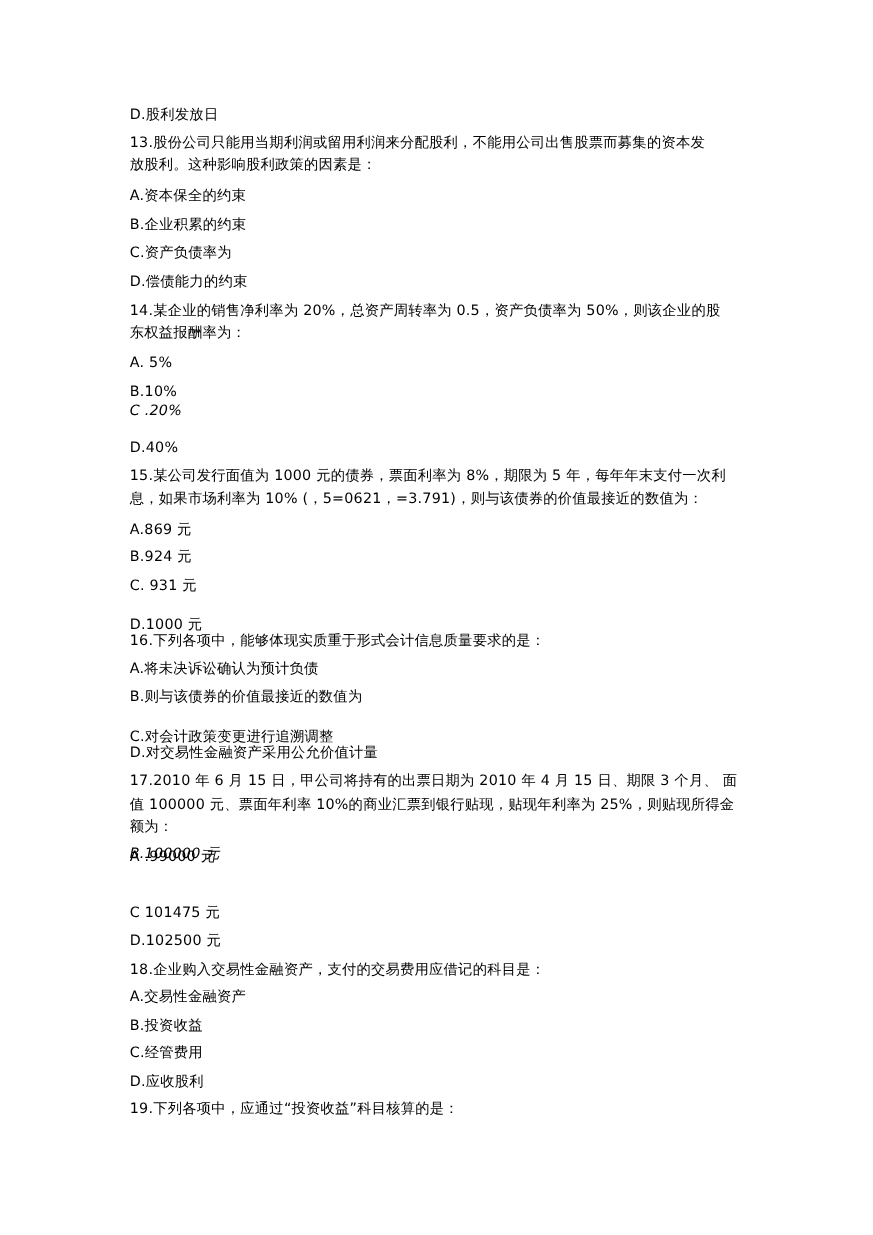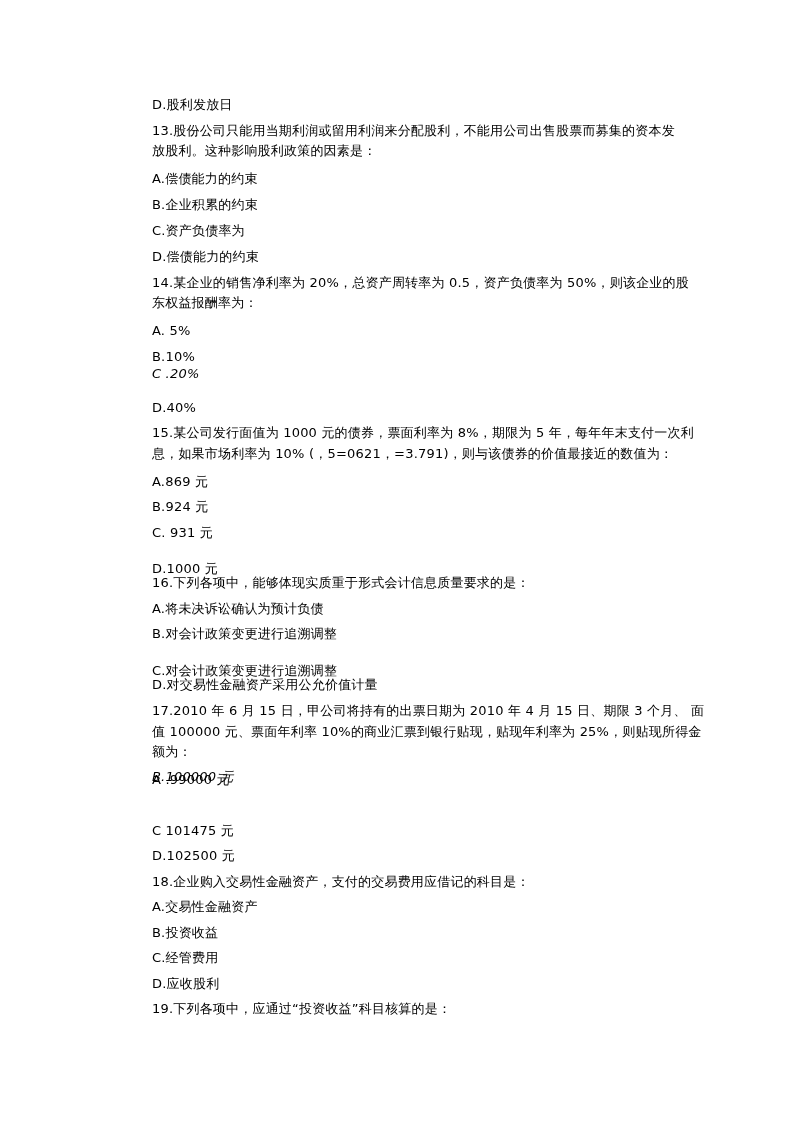--- a/index.html
+++ b/index.html
@@ -1,46 +1,46 @@
 <!DOCTYPE html>
 <html><head>
 <meta charset="utf-8">
 <style>
   html, body { margin: 0; padding: 0; background: #ffffff; }
   body { width: 794px; height: 1123px; position: relative; overflow: hidden;
          font-family: "DejaVu Sans", "Liberation Sans", sans-serif; color: #000; }
   .page { position: absolute; left: 118px; top: 96px; width: 562px; font-size: 13px; }
-  .line { position: absolute; left: 0; white-space: nowrap; line-height: 17px; height: 17px; letter-spacing: 0.2px; margin-left: 34px; }
+  .line { position: absolute; left: 0; white-space: nowrap; line-height: 17px; height: 17px; letter-spacing: 0.2px; }
 </style>
 </head>
 <body>
 
 <div class="page" id="page">
     <div class="line" style="top: 0px;">D.股利发放日</div>
     <div class="line" style="top: 26px;">13.股份公司只能用当期利润或留用利润来分配股利，不能用公司出售股票而募集的资本发</div>
     <div class="line" style="top: 46px;">放股利。这种影响股利政策的因素是：</div>
-    <div class="line" style="top: 74px;">A.偿债能力的约束</div>
+    <div class="line" style="top: 74px;">A.资本保全的约束</div>
     <div class="line" style="top: 100px;">B.企业积累的约束</div>
     <div class="line" style="top: 126px;">C.资产负债率为</div>
     <div class="line" style="top: 152px;">D.偿债能力的约束</div>
     <div class="line" style="top: 178px;">14.某企业的销售净利率为 20%，总资产周转率为 0.5，资产负债率为 50%，则该企业的股</div>
     <div class="line" style="top: 198px;">东权益报酬率为：</div>
     <div class="line" style="top: 226px;">A.  5%</div>
     <div class="line" style="top: 252px;">B.10%</div>
     <div class="line" style="top: 269px; font-style: italic;">C .20%</div>
     <div class="line" style="top: 303px;">D.40%</div>
     <div class="line" style="top: 328px; text-align: right;">15.某公司发行面值为 1000 元的债券，票面利率为 8%，期限为 5 年，每年年末支付一次利</div>
     <div class="line" style="top: 349px;">息，如果市场利率为 10% (，5=0621，=3.791)，则与该债券的价值最接近的数值为：</div>
     <div class="line" style="top: 377px;">A.869 元</div>
     <div class="line" style="top: 402px;">B.924 元</div>
     <div class="line" style="top: 428px;">C.  931 元</div>
     <div class="line" style="top: 464px;">D.1000 元</div>
     <div class="line" style="top: 478px;">16.下列各项中，能够体现实质重于形式会计信息质量要求的是：</div>
     <div class="line" style="top: 504px;">A.将未决诉讼确认为预计负债</div>
-    <div class="line" style="top: 529px;">B.对会计政策变更进行追溯调整</div>
+    <div class="line" style="top: 529px;">B.则与该债券的价值最接近的数值为</div>
     <div class="line" style="top: 566px;">C.对会计政策变更进行追溯调整</div>
     <div class="line" style="top: 580px;">D.对交易性金融资产采用公允价值计量</div>
     <div class="line" style="top: 606px;">17.2010 年 6 月 15 日，甲公司将持有的出票日期为 2010 年 4 月 15 日、期限 3 个月、 面</div>
     <div class="line" style="top: 627px;">值 100000 元、票面年利率 10%的商业汇票到银行贴现，贴现年利率为 25%，则贴现所得金</div>
     <div class="line" style="top: 647px;">额为：</div>
     <div class="line" style="top: 675px;">A .99000 元</div>
     <div class="line" style="top: 672px; font-style: italic;">B.100000 元</div>
     <div class="line" style="top: 726px;">C  101475 元</div>
     <div class="line" style="top: 751px;">D.102500 元</div>
     <div class="line" style="top: 777px;">18.企业购入交易性金融资产，支付的交易费用应借记的科目是：</div>

